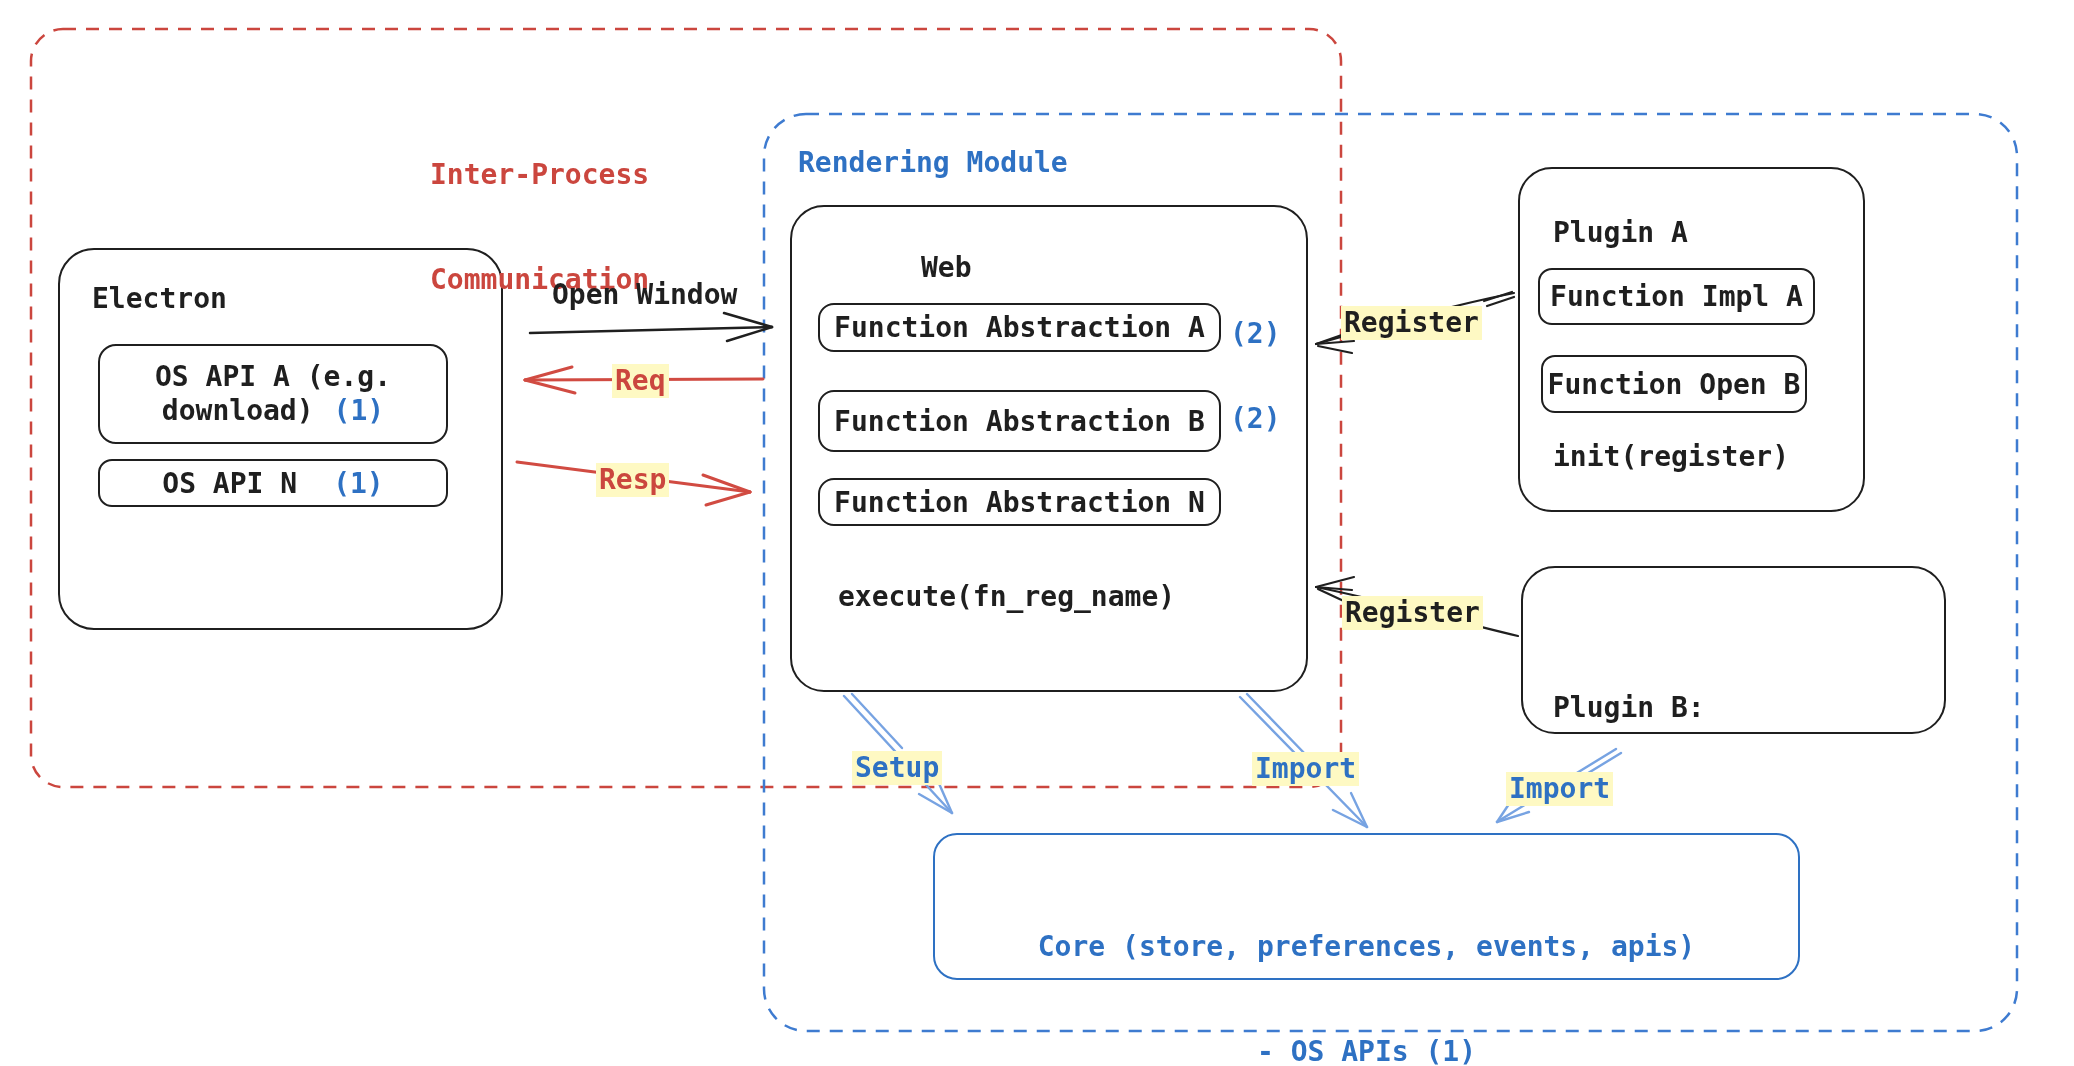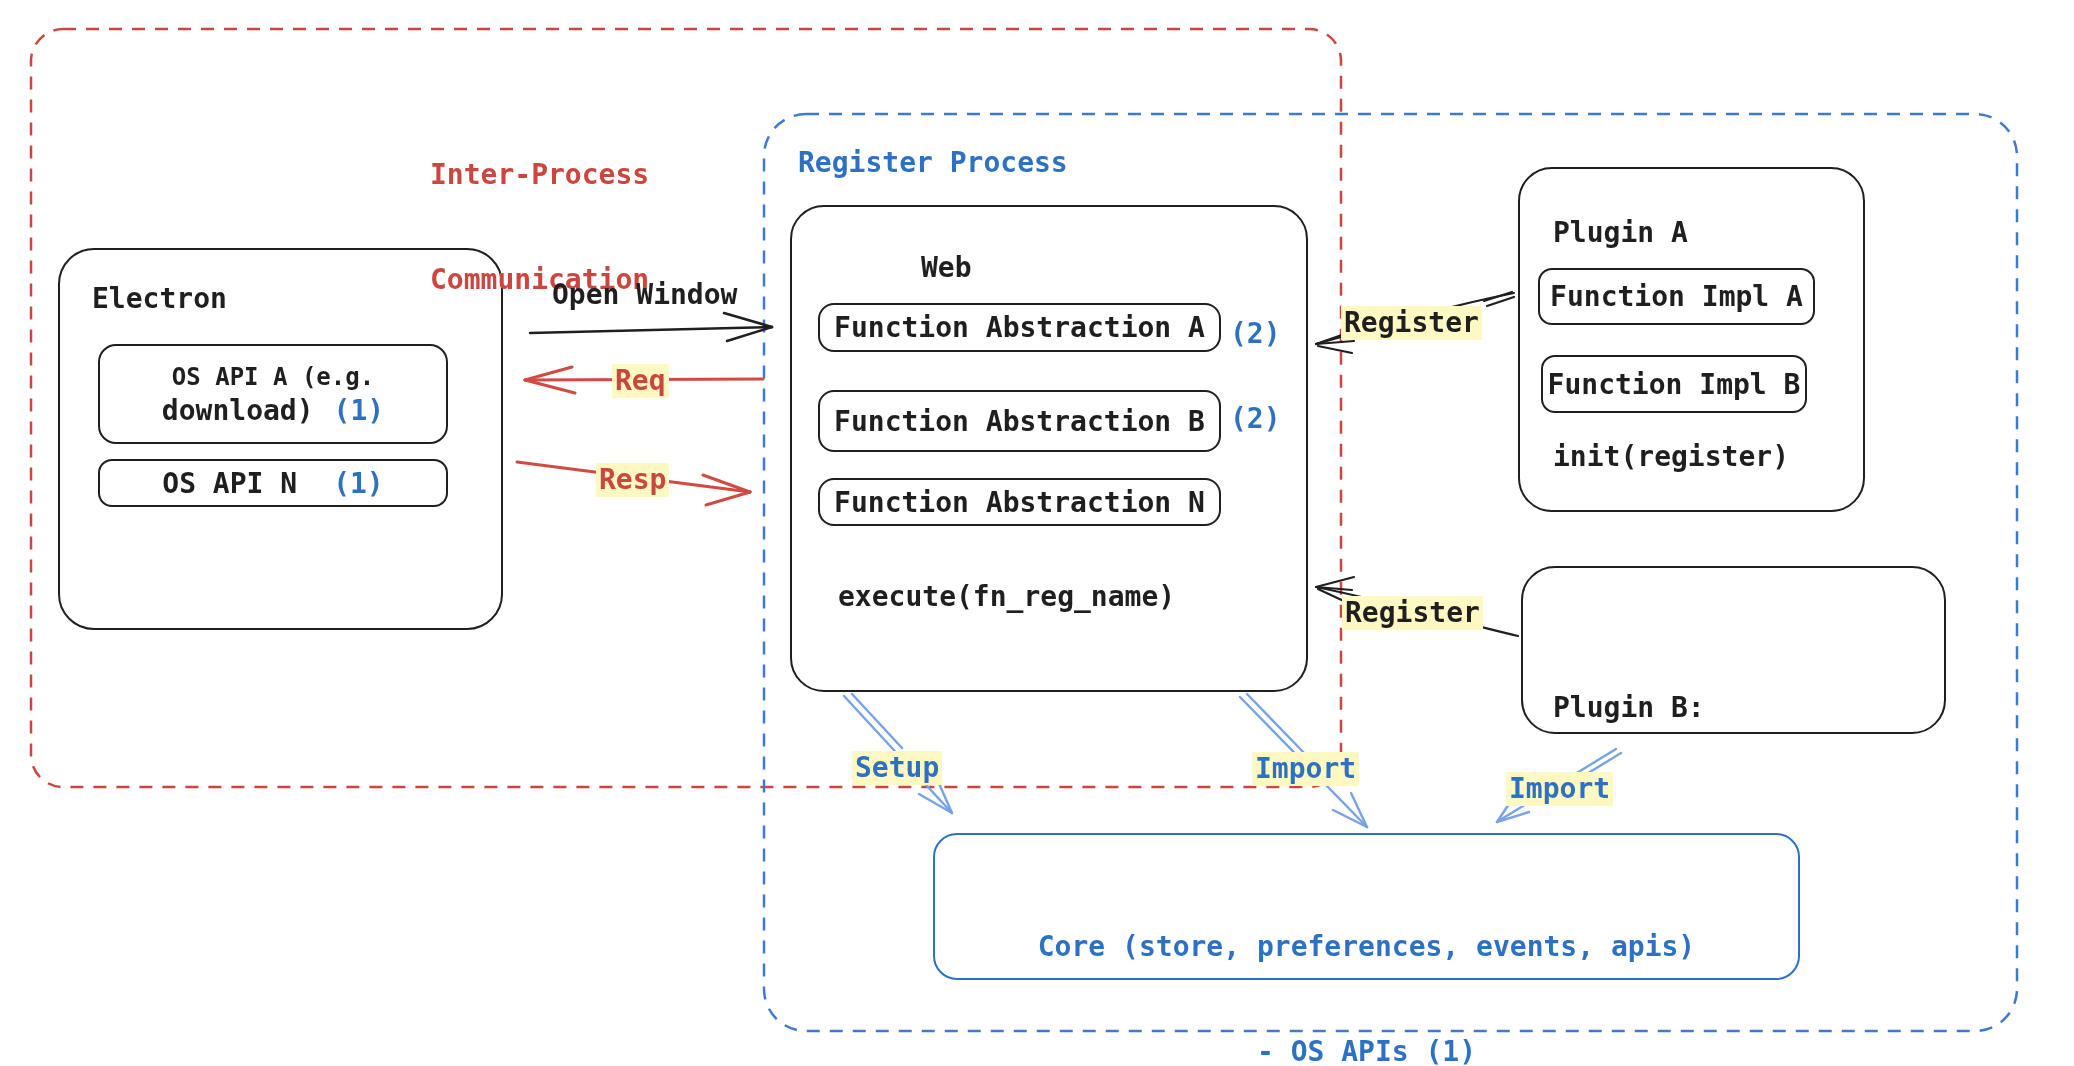--- a/index.html
+++ b/index.html
@@ -105,21 +105,21 @@
       <path d="M1621 753 L1562 789"></path>
       <path d="M1497 822 L1529 812"></path>
       <path d="M1497 822 L1515 795"></path>
     </g>
   </svg>
 
   <div class="box boxlayer" style="left:58px;top:248px;width:445px;height:382px;border-radius:36px;"></div>
   <div class="lbl textlayer" style="left:92px;top:282px;">Electron</div>
 
   <div class="box boxlayer center-flex" style="left:98px;top:344px;width:350px;height:100px;border-radius:18px;flex-direction:column;">
-    <div style="font-size:24px;line-height:34px;">OS API A (e.g.</div>
+    <div style="font-size:28px;line-height:34px;">OS API A (e.g.</div>
     <div style="font-size:28px;line-height:34px;">
       <span>download)</span><span style="display:inline-block;width:20px;"></span><span class="blue">(1)</span>
     </div>
   </div>
 
   <div class="box boxlayer center-flex" style="left:98px;top:459px;width:350px;height:48px;border-radius:14px;">
     <span style="font-size:28px;">OS API N</span>
     <span style="display:inline-block;width:36px;"></span>
     <span class="blue" style="font-size:28px;">(1)</span>
   </div>
@@ -134,42 +134,42 @@
   <div class="lbl blue badge" style="left:1230px;top:402px;">(2)</div>
 
   <div class="box boxlayer center-flex" style="left:818px;top:478px;width:403px;height:48px;border-radius:16px;font-size:28px;text-align:center;">Function Abstraction N</div>
 
   <div class="lbl textlayer" style="left:838px;top:580px;">execute(fn_reg_name)</div>
 
   <div class="box boxlayer" style="left:1518px;top:167px;width:347px;height:345px;border-radius:34px;"></div>
   <div class="lbl textlayer" style="left:1553px;top:216px;">Plugin A</div>
 
   <div class="box boxlayer center-flex" style="left:1538px;top:268px;width:277px;height:57px;border-radius:14px;font-size:28px;">Function Impl A</div>
-  <div class="box boxlayer center-flex" style="left:1541px;top:355px;width:266px;height:58px;border-radius:14px;font-size:28px;">Function Impl B</div>
+  <div class="box boxlayer center-flex" style="left:1541px;top:355px;width:266px;height:58px;border-radius:14px;font-size:28px;">Function Open B</div>
 
   <div class="lbl textlayer" style="left:1553px;top:440px;">init(register)</div>
 
   <div class="box boxlayer" style="left:1521px;top:566px;width:425px;height:168px;border-radius:34px;"></div>
   <div class="lbl textlayer" style="left:1553px;top:600px;line-height:43px;">
     <div>Plugin B:</div>
   </div>
 
   <div class="box boxlayer" style="left:933px;top:833px;width:867px;height:147px;border-radius:24px;border-color:#2e71c3;"></div>
   <div class="lbl blue textlayer" style="left:933px;top:859px;width:867px;text-align:center;line-height:35px;">
     <div>Core (store, preferences, events, apis)</div>
     <div>- OS APIs (1)</div>
     
   </div>
 
   <div class="lbl red textlayer" style="left:430px;top:87px;line-height:35px;">
     <div>Inter-Process</div>
     <div>Communication</div>
   </div>
 
-  <div class="lbl blue textlayer" style="left:798px;top:146px;">Register Process</div>
+  <div class="lbl blue textlayer" style="left:798px;top:146px;">Rendering Module</div>
 
   <div class="lbl textlayer" style="left:552px;top:278px;">Open Window</div>
 
   <div class="lbl red arrow-label" style="left:612px;top:364px;">Req</div>
 
   <div class="lbl red arrow-label" style="left:596px;top:463px;">Resp</div>
 
   <div class="lbl arrow-label" style="left:1341px;top:306px;">Register</div>
 
   <div class="lbl arrow-label" style="left:1342px;top:596px;">Register</div>

